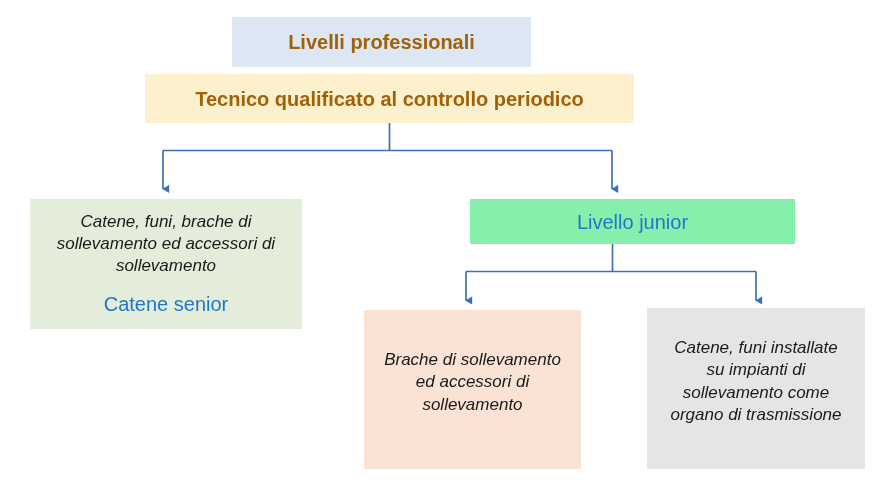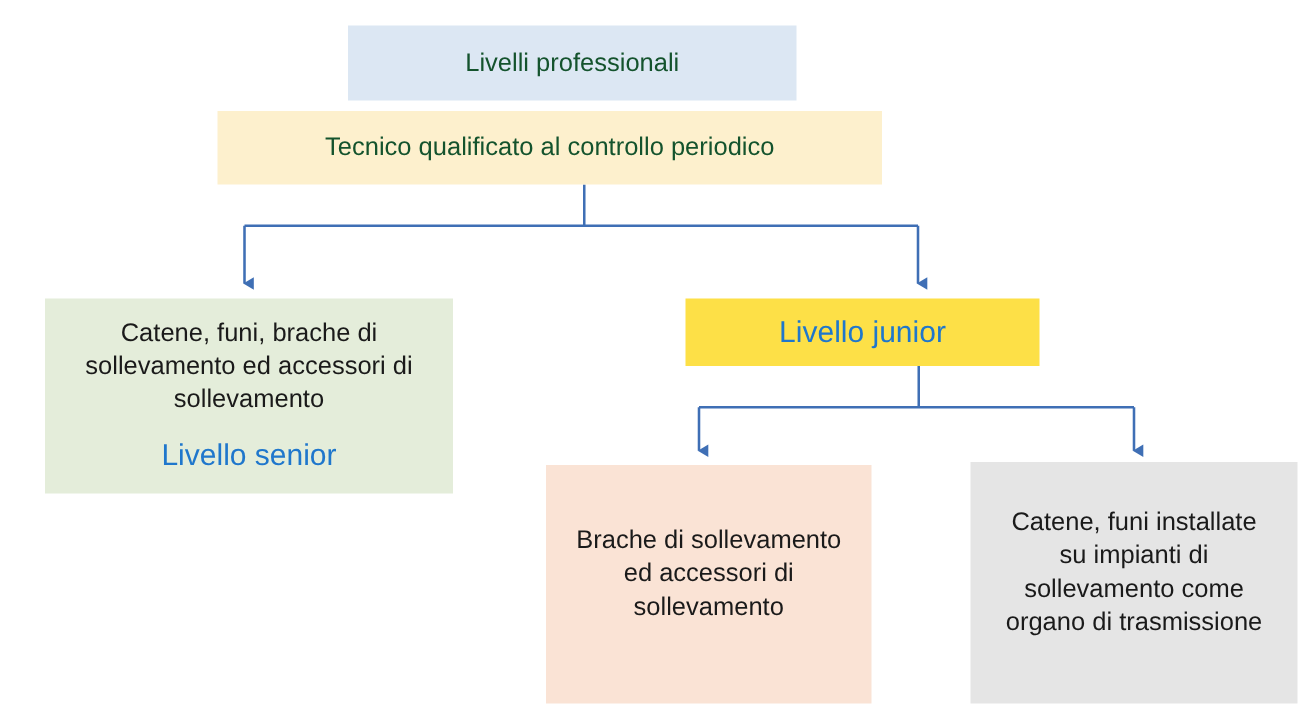--- a/index.html
+++ b/index.html
@@ -25,52 +25,54 @@
     align-items: center;
     justify-content: center;
     text-align: center;
     color: #000000;
     line-height: 1.30;
   }
   .node .desc {
     white-space: pre-line;
     font-size: 17px;
     color: #1a1a1a;
+    font-style: italic;
   }
   .node .level {
     font-size: 20px;
     color: #1f77cc;
     white-space: pre-line;
   }
   .node .title-only {
-    font-size: 17px;
-    color: #14532d;
+    font-size: 20px;
+    color: #a16207;
+    font-weight: bold;
   }
   .node .title-accent {
     font-size: 20px;
     color: #1f77cc;
   }
   .gap-sm { height: 14px; }
 
   
   #node-root {
     left: 232px; top: 17px; width: 299px; height: 50px;
     background: #dce7f3;
   }
   #node-tecnico {
-    left: 145px; top: 74px; width: 443px; height: 49px;
+    left: 145px; top: 74px; width: 489px; height: 49px;
     background: #fdf0cd;
   }
   #node-senior {
     left: 30px; top: 199px; width: 272px; height: 130px;
     background: #e4edda;
   }
   #node-junior {
-    left: 457px; top: 199px; width: 236px; height: 45px;
-    background: #fde047;
+    left: 470px; top: 199px; width: 325px; height: 45px;
+    background: #86efac;
   }
   #node-sg {
     left: 364px; top: 310px; width: 217px; height: 159px;
     background: #fae3d5;
   }
   #node-fc {
     left: 647px; top: 308px; width: 218px; height: 161px;
     background: #e5e5e5;
   }
 
@@ -116,21 +118,21 @@
 
   <div class="node" id="node-tecnico">
     <span class="title-only">Tecnico qualificato al controllo periodico</span>
   </div>
 
   <div class="node" id="node-senior">
     <span class="desc">Catene, funi, brache di
 sollevamento ed accessori di
 sollevamento</span>
     <span class="gap-sm"></span>
-    <span class="level">Livello senior</span>
+    <span class="level">Catene senior</span>
   </div>
 
   <div class="node" id="node-junior">
     <span class="title-accent">Livello junior</span>
   </div>
 
   <div class="node" id="node-sg">
     <span class="desc">Brache di sollevamento
 ed accessori di
 sollevamento</span>

